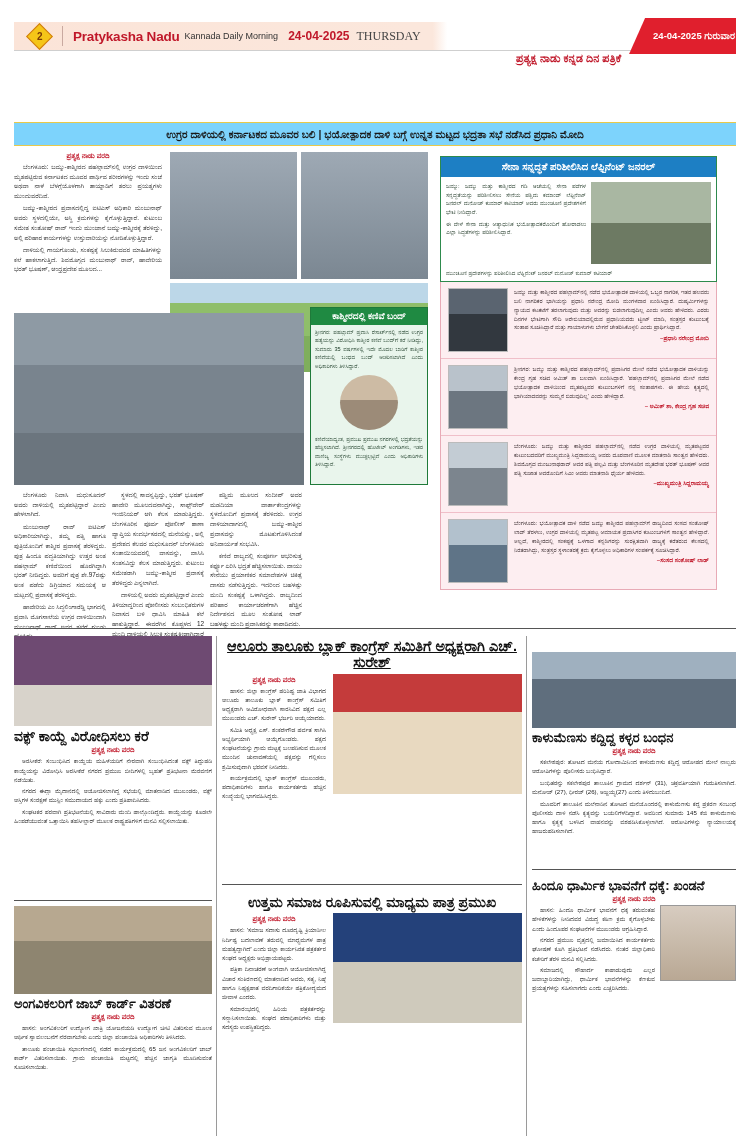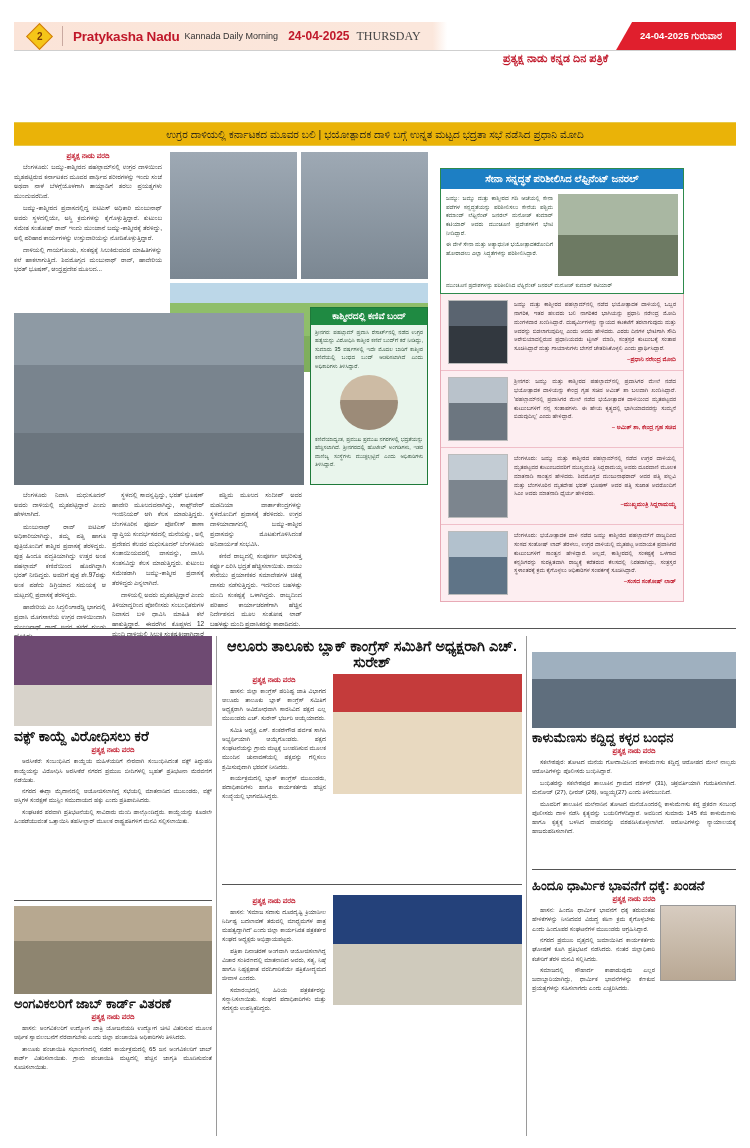--- a/index.html
+++ b/index.html
@@ -26,35 +26,35 @@
   }
   .mh-logo .dia span{transform:rotate(-45deg);font-size:10px;font-weight:bold;color:#7a3b06;}
   .mh-div{width:1px;height:20px;background:#c9a9a0;margin:0 10px;}
   .mh-title{color:#c0182a;font-size:13.5px;font-weight:bold;letter-spacing:-.2px;}
   .mh-sub{color:#333;font-size:9px;margin-left:5px;}
   .mh-date{color:#c0182a;font-size:12px;font-weight:bold;margin-left:10px;}
   .mh-day{color:#444;font-size:12px;margin-left:7px;font-family:"Liberation Serif",serif;}
   .mh-kan{margin-left:auto;color:#c0182a;font-size:11px;font-weight:bold;padding-right:8px;margin-top:44px;}
   .mh-badge{
     background:#e01f2d;color:#fff;font-size:9.5px;font-weight:bold;
-    height:28px;display:flex;align-items:center;padding:0 14px 0 24px;
+    height:36px;display:flex;align-items:center;padding:0 1px 0 24px;
     clip-path:polygon(16px 0,100% 0,100% 100%,0 100%);
   }
 
   
   .headline{
     position:absolute;left:14px;top:54px;width:722px;text-align:center;
     color:#e2231a;font-size:39px;font-weight:bold;line-height:1.05;letter-spacing:.5px;
     text-shadow:0.5px 0.5px 0 #b8160f;
   }
   .subhead{
     position:absolute;left:14px;top:122px;width:722px;height:22px;
-    background:#eab308;border-top:1px solid #e8c94a;border-bottom:1px solid #e8c94a;
+    background:#7dd3fc;border-top:1px solid #e8c94a;border-bottom:1px solid #e8c94a;
     display:flex;align-items:center;justify-content:center;
-    font-size:10.5px;color:#1a1a1a;font-weight:400;
+    font-size:10.5px;color:#1a1a1a;font-weight:700;
   }
 
   
   .byline{text-align:center;font-size:7px;font-weight:bold;color:#c0182a;margin:2px 0 2px;}
   .body-txt{
     font-size:6.4px;line-height:1.52;text-align:justify;color:#1c1c1c;
     -webkit-hyphens:auto;hyphens:auto;word-spacing:-0.3px;
   }
   .body-txt p{margin:0 0 2.5px;text-indent:9px;}
 
@@ -97,21 +97,21 @@
   }
   #bandhBox .btxt{font-size:5.6px;line-height:1.5;text-align:justify;padding:3px 4px;color:#14351f;}
   #bandhBox .bimg{width:58px;height:55px;border-radius:50%;margin:2px auto;}
 
   
   #lowerA{position:absolute;left:14px;top:490px;width:92px;}
   #lowerB{position:absolute;left:112px;top:490px;width:92px;}
   #lowerC{position:absolute;left:210px;top:490px;width:92px;}
 
   
-  #rightCol{position:absolute;left:440px;top:168px;width:244px;}
+  #rightCol{position:absolute;left:440px;top:156px;width:277px;}
   .blue-head{
     background:#1d7fc4;color:#fff;font-size:10px;font-weight:bold;
     text-align:center;padding:4px 2px;
   }
   #armyBox{border:1px solid #2e8a4d;box-sizing:border-box;}
   #armyBox .inner{display:flex;gap:5px;padding:5px;background:#fff;}
   #armyBox .atxt{flex:1;font-size:5.8px;line-height:1.5;text-align:justify;color:#17301d;}
   #armyBox .aimg{width:120px;height:82px;}
   #armyBox .cap{font-size:5.6px;padding:0 5px 4px;line-height:1.45;text-align:justify;color:#17301d;}
 
@@ -261,35 +261,36 @@
     <div class="ph ph-room" style="width:198px;height:88px;"></div>
     <div class="sec-head sm">ಅಂಗವಿಕಲರಿಗೆ ಜಾಬ್ ಕಾರ್ಡ್ ವಿತರಣೆ</div>
     <div class="byline">ಪ್ರತ್ಯಕ್ಷ ನಾಡು ವರದಿ</div>
     <div class="mini">
       <p>ಹಾಸನ: ಅಂಗವಿಕಲರಿಗೆ ಉದ್ಯೋಗ ಖಾತ್ರಿ ಯೋಜನೆಯಡಿ ಉದ್ಯೋಗ ಚೀಟಿ ವಿತರಿಸುವ ಮೂಲಕ ಆರ್ಥಿಕ ಸ್ವಾವಲಂಬನೆಗೆ ನೆರವಾಗಬೇಕು ಎಂದು ಜಿಲ್ಲಾ ಪಂಚಾಯಿತಿ ಅಧಿಕಾರಿಗಳು ತಿಳಿಸಿದರು.</p>
       <p>ತಾಲೂಕು ಪಂಚಾಯಿತಿ ಸಭಾಂಗಣದಲ್ಲಿ ನಡೆದ ಕಾರ್ಯಕ್ರಮದಲ್ಲಿ 65 ಜನ ಅಂಗವಿಕಲರಿಗೆ ಜಾಬ್ ಕಾರ್ಡ್ ವಿತರಿಸಲಾಯಿತು. ಗ್ರಾಮ ಪಂಚಾಯಿತಿ ಮಟ್ಟದಲ್ಲಿ ಹೆಚ್ಚಿನ ಜಾಗೃತಿ ಮೂಡಿಸುವಂತೆ ಸೂಚಿಸಲಾಯಿತು.</p>
     </div>
   </div>
 
   <div class="pad" style="left:222px;top:636px;width:300px;">
-    <div class="sec-head center" style="font-size:14.5px;">ಆಲೂರು ತಾಲೂಕು ಬ್ಲಾಕ್ ಕಾಂಗ್ರೆಸ್ ಸಮಿತಿಗೆ ಅಧ್ಯಕ್ಷರಾಗಿ ಎಚ್. ಸುರೇಶ್</div>
+    <div class="sec-head center" style="font-size:14.5px;text-decoration:underline;">ಆಲೂರು ತಾಲೂಕು ಬ್ಲಾಕ್ ಕಾಂಗ್ರೆಸ್ ಸಮಿತಿಗೆ ಅಧ್ಯಕ್ಷರಾಗಿ ಎಚ್. ಸುರೇಶ್</div>
     <div style="display:flex;gap:7px;margin-top:3px;">
       <div style="width:104px;">
         <div class="byline">ಪ್ರತ್ಯಕ್ಷ ನಾಡು ವರದಿ</div>
         <div class="mini">
           <p>ಹಾಸನ: ಜಿಲ್ಲಾ ಕಾಂಗ್ರೆಸ್ ಪರಿಶಿಷ್ಟ ಜಾತಿ ವಿಭಾಗದ ಆಲೂರು ತಾಲೂಕು ಬ್ಲಾಕ್ ಕಾಂಗ್ರೆಸ್ ಸಮಿತಿಗೆ ಅಧ್ಯಕ್ಷರಾಗಿ ಅವಿರೋಧವಾಗಿ ಸಾರಸಿವಿದ ಪಕ್ಷದ ಎಲ್ಲ ಮುಖಂಡರು ಎಚ್. ಸುರೇಶ್ ಭರ್ಜರಿ ಆಯ್ಕೆಯಾದರು.</p>
           <p>ಸಮಿತಿ ಅಧ್ಯಕ್ಷ ಎಸ್. ಶಂಕರೇಗೌಡ ಪರ್ವತ ಸಾಗಿಸಿ ಅಭ್ಯರ್ಥಿಯಾಗಿ ಆಯ್ಕೆಗೊಂಡರು. ಪಕ್ಷದ ಸಂಘಟನೆಯನ್ನು ಗ್ರಾಮ ಮಟ್ಟಕ್ಕೆ ಬಲಪಡಿಸುವ ಮೂಲಕ ಮುಂದಿನ ಚುನಾವಣೆಯಲ್ಲಿ ಪಕ್ಷವನ್ನು ಗೆಲ್ಲಿಸಲು ಶ್ರಮಿಸುವುದಾಗಿ ಭರವಸೆ ನೀಡಿದರು.</p>
           <p>ಕಾರ್ಯಕ್ರಮದಲ್ಲಿ ಬ್ಲಾಕ್ ಕಾಂಗ್ರೆಸ್ ಮುಖಂಡರು, ಪದಾಧಿಕಾರಿಗಳು ಹಾಗೂ ಕಾರ್ಯಕರ್ತರು ಹೆಚ್ಚಿನ ಸಂಖ್ಯೆಯಲ್ಲಿ ಭಾಗವಹಿಸಿದ್ದರು.</p>
         </div>
       </div>
       <div class="ph ph-press" style="width:189px;height:120px;"></div>
     </div>
   </div>
 
   <div class="pad" style="left:222px;top:892px;width:300px;">
+    <div class="sec-head center" style="font-size:14px;">ಉತ್ತಮ ಸಮಾಜ ರೂಪಿಸುವಲ್ಲಿ ಮಾಧ್ಯಮ ಪಾತ್ರ ಪ್ರಮುಖ</div>
     <div style="display:flex;gap:7px;margin-top:3px;">
       <div style="width:104px;">
         <div class="byline">ಪ್ರತ್ಯಕ್ಷ ನಾಡು ವರದಿ</div>
         <div class="mini">
           <p>ಹಾಸನ: 'ಸಮಾಜ ಸದಾಸು ದೂರದೃಷ್ಟಿ ಕ್ರಿಯಾಶೀಲ ನಿರ್ದಿಷ್ಟ ಬದಲಾವಣೆ ತರುವಲ್ಲಿ ಮಾಧ್ಯಮಗಳ ಪಾತ್ರ ಮಹತ್ವದ್ದಾಗಿದೆ' ಎಂದು ಜಿಲ್ಲಾ ಕಾರ್ಯನಿರತ ಪತ್ರಕರ್ತರ ಸಂಘದ ಅಧ್ಯಕ್ಷರು ಅಭಿಪ್ರಾಯಪಟ್ಟರು.</p>
           <p>ಪತ್ರಿಕಾ ದಿನಾಚರಣೆ ಅಂಗವಾಗಿ ಆಯೋಜಿಸಲಾಗಿದ್ದ ವಿಚಾರ ಸಂಕಿರಣದಲ್ಲಿ ಮಾತನಾಡಿದ ಅವರು, ಸತ್ಯ, ನಿಷ್ಠೆ ಹಾಗೂ ನಿಷ್ಪಕ್ಷಪಾತ ವರದಿಗಾರಿಕೆಯೇ ಪತ್ರಿಕೋದ್ಯಮದ ಜೀವಾಳ ಎಂದರು.</p>
           <p>ಸಮಾರಂಭದಲ್ಲಿ ಹಿರಿಯ ಪತ್ರಕರ್ತರನ್ನು ಸನ್ಮಾನಿಸಲಾಯಿತು. ಸಂಘದ ಪದಾಧಿಕಾರಿಗಳು ಮತ್ತು ಸದಸ್ಯರು ಉಪಸ್ಥಿತರಿದ್ದರು.</p>
         </div>
       </div>
       <div class="ph ph-stage" style="width:189px;height:110px;"></div>

